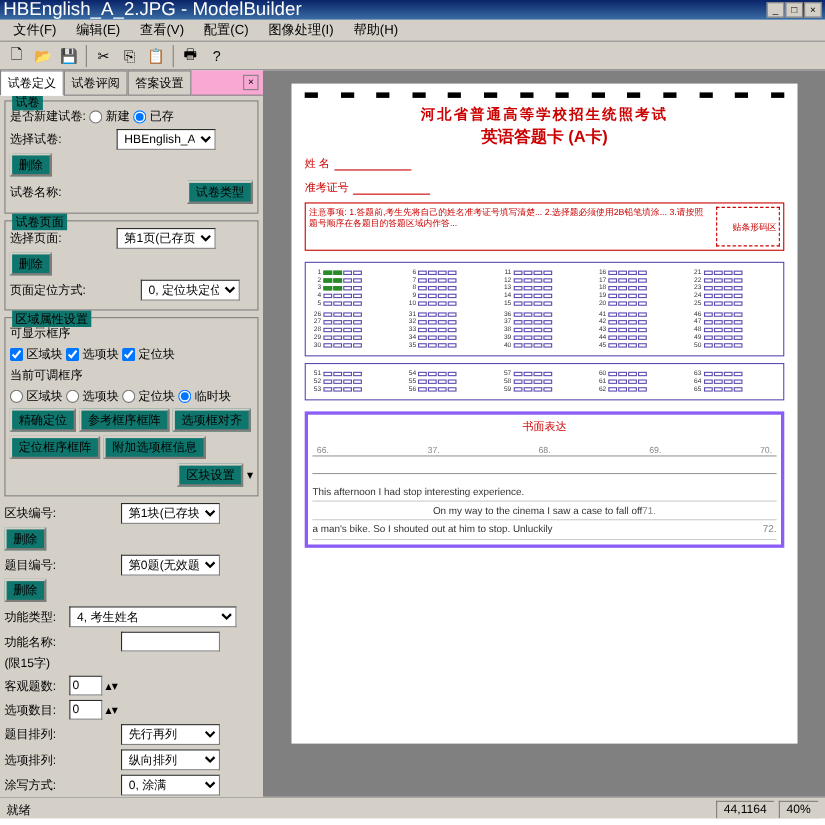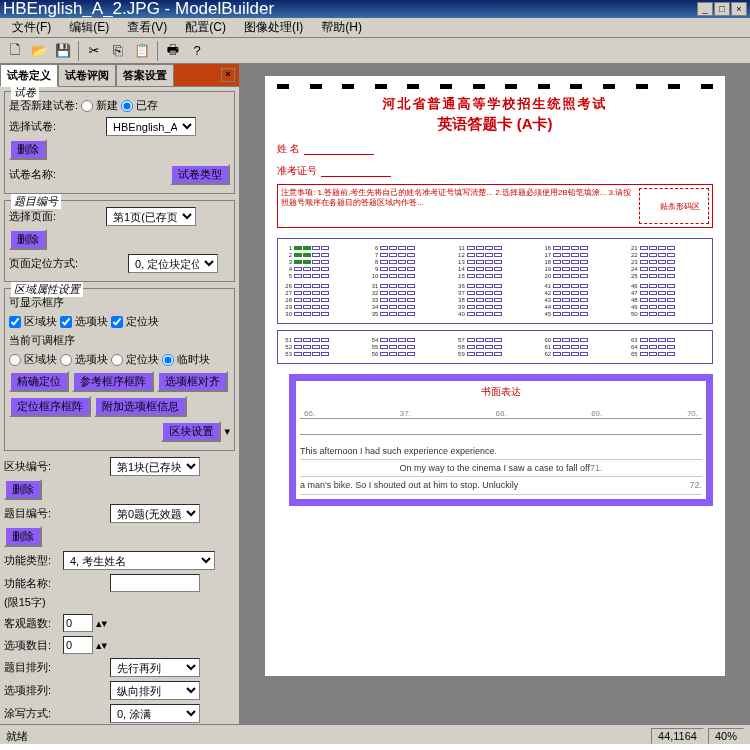--- a/index.html
+++ b/index.html
@@ -8,56 +8,56 @@
 .titlebar-text { flex: 1; font-size: 17px; }
 .titlebar-btns { display: flex; gap: 1px; }
 .tb-btn { width: 16px; height: 14px; background: #d4d0c8; border: 1px solid #808080; font-size: 9px; display: flex; align-items: center; justify-content: center; color: #000; }
 .menubar { background: #d4d0c8; height: 20px; display: flex; align-items: center; padding: 0 4px; gap: 2px; border-bottom: 1px solid #808080; }
 .menu-item { padding: 2px 8px; font-size: 12px; cursor: default; }
 .toolbar { background: #d4d0c8; height: 26px; display: flex; align-items: center; padding: 0 4px; gap: 2px; border-bottom: 1px solid #808080; }
 .tool-btn { width: 22px; height: 22px; border: 1px solid #d4d0c8; display: flex; align-items: center; justify-content: center; font-size: 13px; }
 .tool-sep { width: 1px; height: 20px; background: #808080; margin: 0 2px; }
 .content { display: flex; height: 660px; background: #d4d0c8; }
 .sidebar { width: 240px; background: #d4d0c8; border-right: 1px solid #808080; display: flex; flex-direction: column; }
-.side-tabs { display: flex; background: #c2410c; font-weight: bold; }
+.side-tabs { display: flex; background: #f9a8d4; }
 .side-tab { padding: 3px 6px; font-size: 11px; border: 1px solid #808080; background: #d4d0c8; cursor: default; }
 .side-tab.active { background: #fff; border-bottom: 1px solid #fff; }
 .side-tab-spacer { flex: 1; border-bottom: 1px solid #808080; display: flex; justify-content: flex-end; align-items: center; padding-right: 4px; }
 .side-close { width: 14px; height: 14px; border: 1px solid #808080; font-size: 9px; text-align: center; }
 .side-body { flex: 1; background: #d4d0c8; padding: 4px; overflow-y: auto; font-size: 11px; }
 .group { border: 1px solid #808080; padding: 6px 4px 4px 4px; margin-bottom: 6px; position: relative; }
-.group-title { position: absolute; top: -7px; left: 6px; background: #ffffff; padding: 0 3px; font-size: 11px; font-style: italic; }
+.group-title { position: absolute; top: -7px; left: 6px; background: #0f766e; padding: 0 3px; font-size: 11px; }
 .row { display: flex; align-items: center; gap: 3px; margin-bottom: 4px; flex-wrap: wrap; }
 .lbl { font-size: 11px; white-space: nowrap; }
 .input { border: 1px inset #808080; background: #fff; height: 18px; padding: 0 2px; font-size: 11px; }
 .input.small { width: 90px; margin-left: 47px; }
 .input.tiny { width: 30px; }
-.btn { border: 2px outset #d4d0c8; background: #8b5cf6; padding: 1px 6px; font-size: 11px; cursor: default; }
+.btn { border: 2px outset #d4d0c8; background: #0f766e; padding: 1px 6px; font-size: 11px; cursor: default; }
 .radio, .check { width: 12px; height: 12px; }
 .preview { flex: 1; background: #808080; padding: 12px; overflow: auto; }
 .sheet { background: #fff; width: 460px; min-height: 600px; margin: 0 auto; padding: 8px 12px; position: relative; }
 .t-marks { display: flex; justify-content: space-between; margin-bottom: 6px; }
 .t-mark { width: 12px; height: 5px; background: #000; }
 .sheet-header { text-align: center; }
 .exam-title { color: #c00; font-size: 13px; font-weight: bold; letter-spacing: 2px; }
 .exam-subtitle { color: #c00; font-size: 15px; font-weight: bold; margin-top: 2px; }
 .info-row { display: flex; gap: 8px; margin-top: 8px; font-size: 10px; color: #c00; }
 .info-cell { display: flex; align-items: center; gap: 4px; }
 .info-line { border-bottom: 1px solid #c00; width: 70px; height: 12px; }
 .notice-box { border: 1px solid #c00; margin-top: 6px; padding: 3px; font-size: 8px; color: #c00; display: flex; gap: 4px; }
-.barcode-box { border: 1px dashed #c00; width: 70px; height: 36px; display: flex; align-items: center; justify-content: center; font-size: 8px; color: #c00; padding-left: 12px; }
+.barcode-box { border: 1px dashed #c00; width: 58px; height: 36px; display: flex; align-items: center; justify-content: center; font-size: 8px; color: #c00; padding-left: 12px; }
 .bubble-area { margin-top: 10px; border: 1px solid #5b4bb0; padding: 6px 4px; }
 .bubble-grid { display: grid; grid-template-columns: repeat(5, 1fr); gap: 4px 6px; }
 .bubble-block { display: flex; flex-direction: column; gap: 1px; }
 .bubble-row { display: flex; align-items: center; gap: 2px; }
 .bnum { font-size: 6px; color: #333; width: 10px; text-align: right; }
 .bubbles { display: flex; gap: 1px; }
 .bubble { width: 8px; height: 4px; border: 0.5px solid #5b4bb0; }
 .bubble.filled { background: #2a8a2a; border-color: #2a8a2a; }
-.essay-area { margin-top: 10px; border: 7px solid #8b5cf6; padding: 4px; margin-left: 12px; }
+.essay-area { margin-top: 10px; border: 3px solid #8b5cf6; padding: 4px; }
 .essay-title { color: #c00; font-size: 10px; text-align: center; margin-bottom: 4px; }
 .essay-line { border-bottom: 1px solid #999; height: 16px; display: flex; justify-content: space-between; font-size: 8px; color: #888; padding: 0 4px; align-items: flex-end; }
 .essay-text { font-size: 9px; color: #333; margin-top: 8px; line-height: 1.8; font-family: serif; }
 .statusbar { background: #d4d0c8; height: 20px; border-top: 1px solid #808080; display: flex; align-items: flex-end; padding: 0 6px; font-size: 11px; }
 .status-cell { border: 1px inset #d4d0c8; padding: 1px 6px; margin-left: 4px; }
 .status-spacer { flex: 1; }
 select.input { height: 19px; }
 </style>
 </head>
 <body>
@@ -119,21 +119,21 @@
           <select class="input small"><option>HBEnglish_A</option></select>
           <button class="btn">删除</button>
         </div>
         <div class="row">
           <span class="lbl">试卷名称:</span>
           <button class="btn" style="margin-left:auto">试卷类型</button>
         </div>
       </div>
 
       <div class="group">
-        <div class="group-title">题目编号</div>
+        <div class="group-title">试卷页面</div>
         <div class="row">
           <span class="lbl">选择页面:</span>
           <select class="input small"><option>第1页(已存页面)</option></select>
           <button class="btn">删除</button>
         </div>
         <div class="row">
           <span class="lbl">页面定位方式:</span>
           <select class="input small"><option>0, 定位块定位</option></select>
         </div>
       </div>
@@ -909,21 +909,21 @@
             <span>70.</span>
           </div>
         <div class="essay-line">
             <span></span>
             <span></span>
             <span></span>
             <span></span>
             <span></span>
           </div>
         <div class="essay-text">
-          <div style="border-bottom:1px solid #ccc">This afternoon I had such experience experience.</div>
+          <div style="border-bottom:1px solid #ccc">This afternoon I had stop interesting experience.</div>
           <div style="display:flex;justify-content:center;border-bottom:1px solid #ccc">
               <span>On my way to the cinema I saw a case to fall off</span>
               <span style="color:#888">71.</span>
             </div>
           <div style="display:flex;justify-content:space-between;border-bottom:1px solid #ccc">
               <span>a man's bike. So I shouted out at him to stop. Unluckily</span>
               <span style="color:#888">72.</span>
             </div>
         </div>
       </div>

